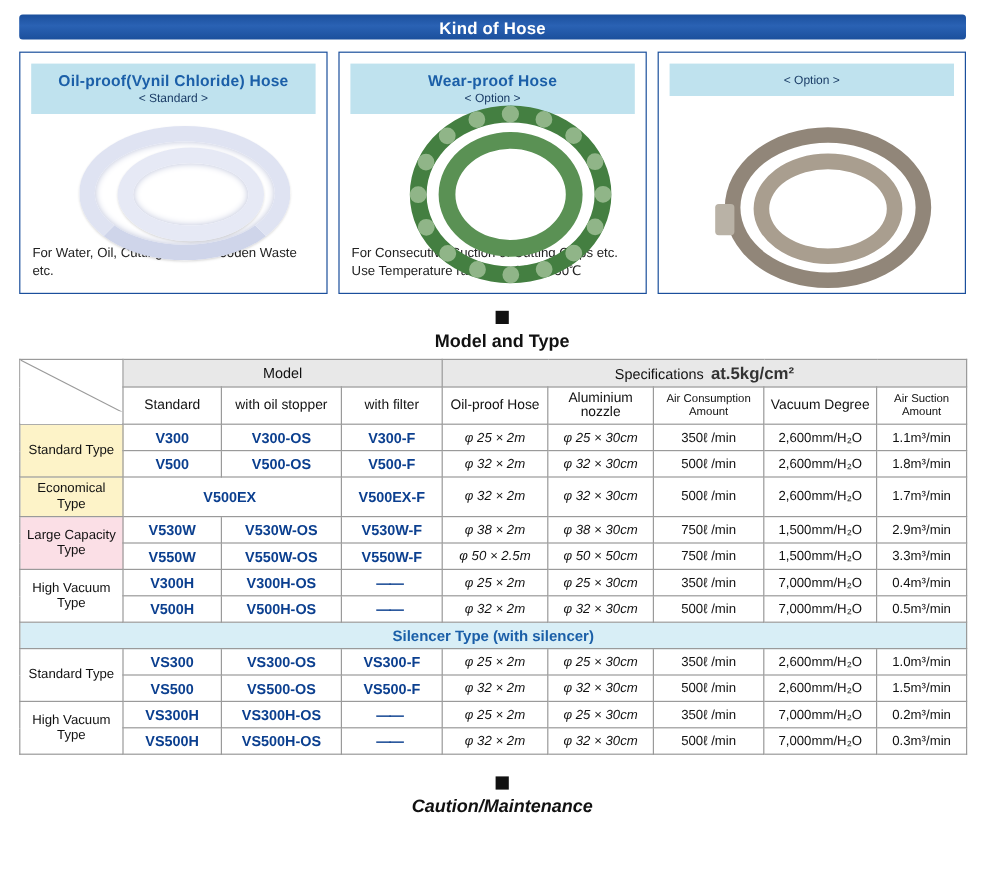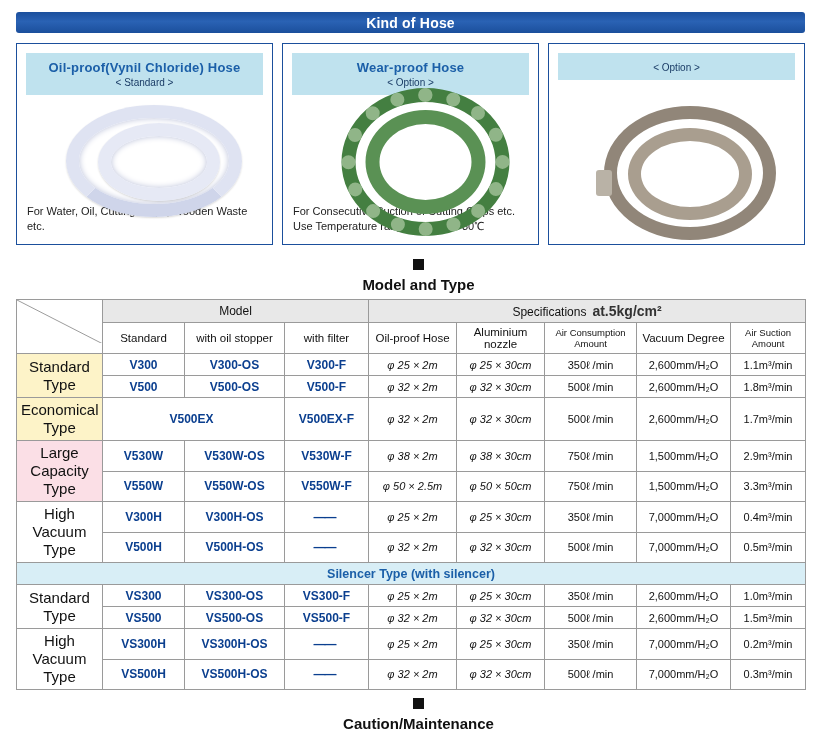--- a/index.html
+++ b/index.html
@@ -189,21 +189,21 @@
     padding: 0;
   }
   .corner .diag {
     position: absolute;
     left: 0; top: 0; right: 0; bottom: 0;
   }
   .rowlabel {
     background: #fdf3c8;
     text-align: left;
     padding-left: 5px;
-    font-size: 15px;
+    font-size: 11px;
     color: #111;
     line-height: 1.2;
   }
   .rowlabel.pink { background: #fbdfe6; }
   .rowlabel.white { background: #ffffff; }
   .model-cell {
     color: #0b3f8f;
     font-weight: bold;
     font-size: 12px;
     text-align: left;
@@ -445,18 +445,18 @@
         <td class="model-cell center dash">——</td>
         <td class="spec-cell ital">φ 32 × 2m</td>
         <td class="spec-cell ital">φ 32 × 30cm</td>
         <td class="spec-cell">500ℓ /min</td>
         <td class="spec-cell">7,000mm/H₂O</td>
         <td class="spec-cell">0.3m³/min</td>
       </tr>
     </tbody>
   </table>
 
-  <div class="sect-head" style="margin-top:8px;">
+  <div class="sect-head" style="margin-top:18px;font-style:italic;">
     <span class="sq"></span>
     <span>Caution/Maintenance</span>
   </div>
 
 </div>
 
 </body></html>

